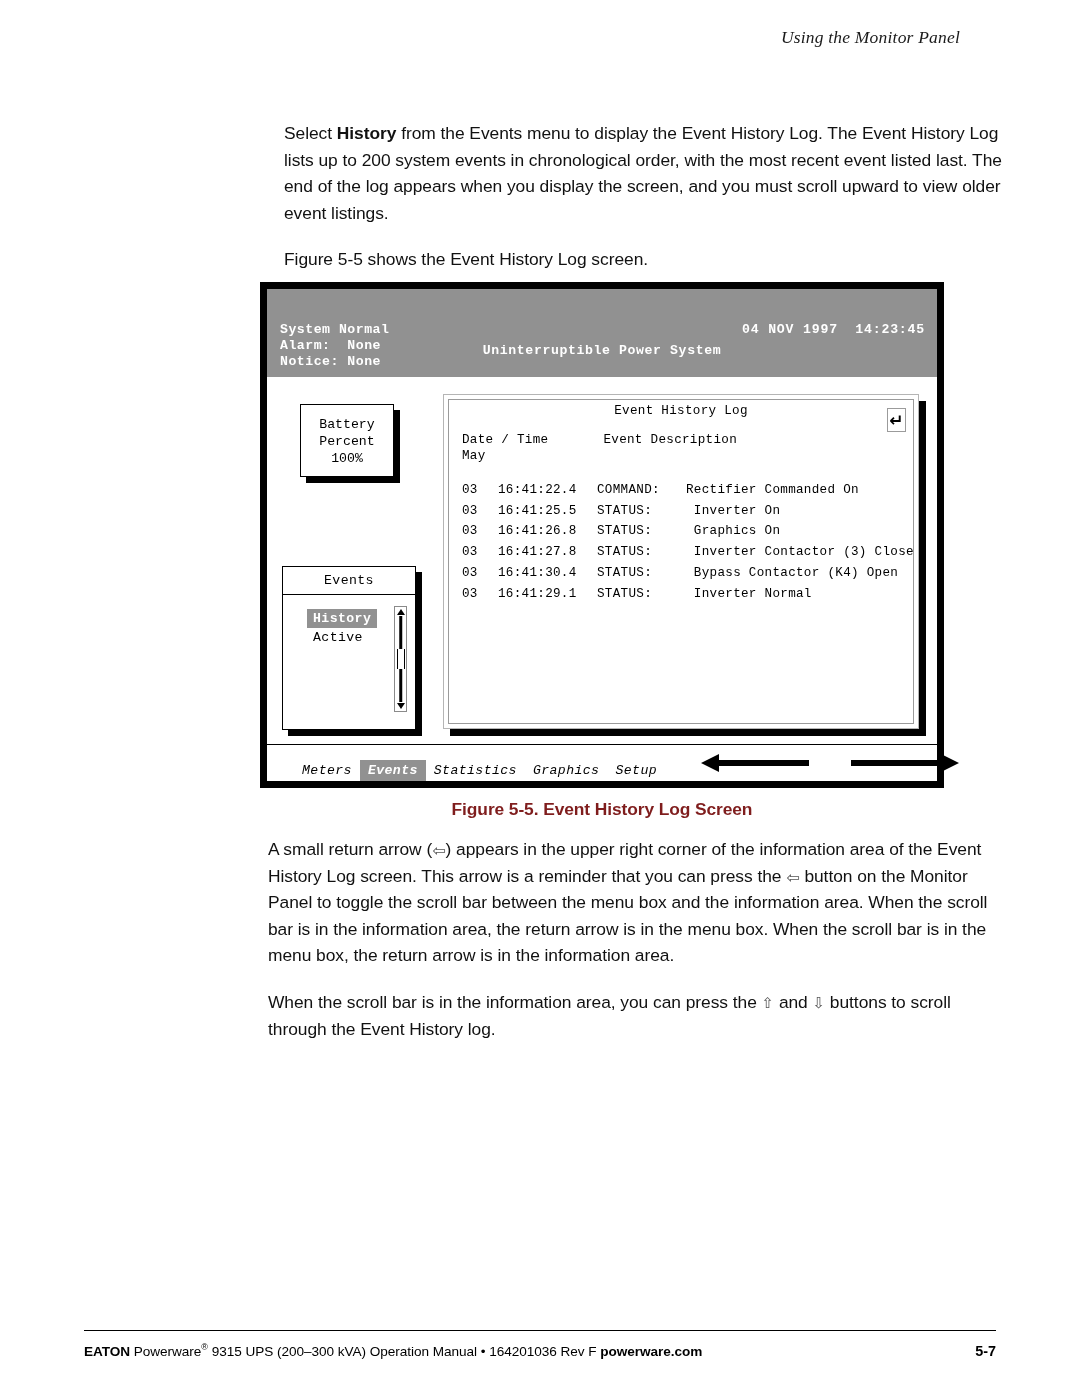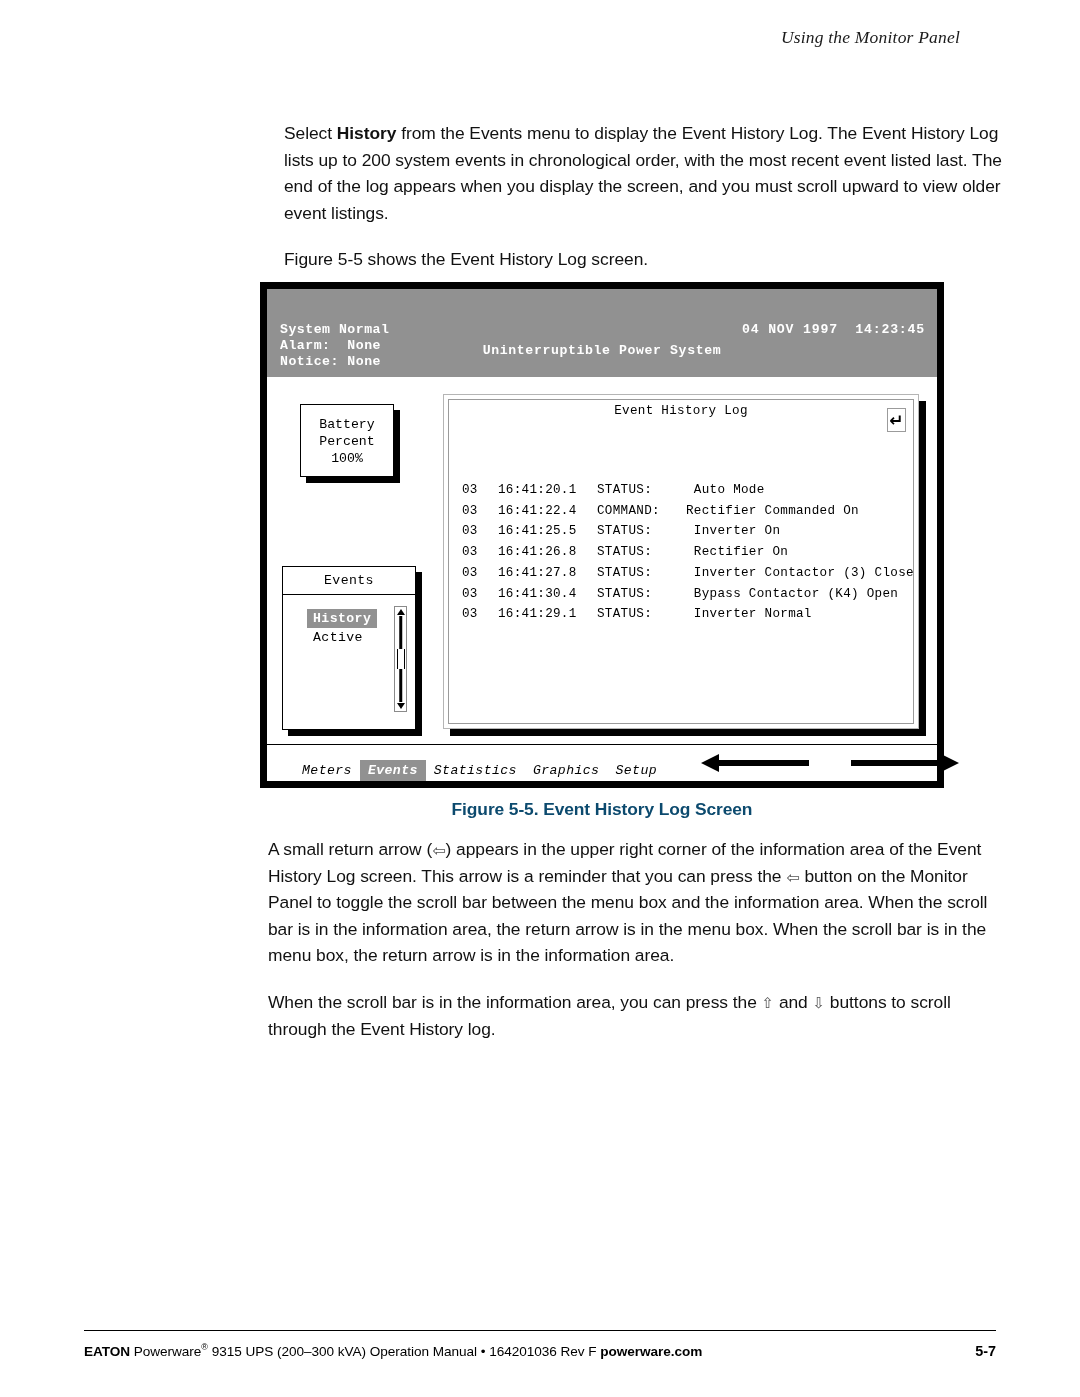--- a/index.html
+++ b/index.html
@@ -354,21 +354,21 @@
 
   
   .fig-caption {
     position: absolute;
     top: 799px;
     left: 260px;
     width: 684px;
     text-align: center;
     font-size: 17.4px;
     font-weight: bold;
-    color: #0c4a6e;
+    color: #7f1d1d;
     letter-spacing: -0.1px;
   }
 
   .content-2 {
     position: absolute;
     left: 268px;
     top: 836px;
     width: 740px;
   }
 
@@ -428,26 +428,27 @@
           <span class="sb-arrow sb-up"></span>
           <span class="sb-track"></span>
           <span class="sb-thumb"></span>
           <span class="sb-arrow sb-dn"></span>
         </div>
       </div>
 
       <div class="info-area">
         <div class="info-inner">
           <div class="log-title">Event History Log</div>
+          <div class="log-colhead">Date / Time       Event Description
+May</div>
 
           <div class="log-rows">
-            <div class="log-row"><span class="log-date">03</span><span class="log-time">16:41:20.1</span><span class="log-kind">STATUS:</span><span> Auto Mode</span></div>
             <div class="log-row"><span class="log-date">03</span><span class="log-time">16:41:22.4</span><span class="log-kind">COMMAND:</span><span>Rectifier Commanded On</span></div>
             <div class="log-row"><span class="log-date">03</span><span class="log-time">16:41:25.5</span><span class="log-kind">STATUS:</span><span> Inverter On</span></div>
-            <div class="log-row"><span class="log-date">03</span><span class="log-time">16:41:26.8</span><span class="log-kind">STATUS:</span><span> Rectifier On</span></div>
+            <div class="log-row"><span class="log-date">03</span><span class="log-time">16:41:26.8</span><span class="log-kind">STATUS:</span><span> Graphics On</span></div>
             <div class="log-row"><span class="log-date">03</span><span class="log-time">16:41:27.8</span><span class="log-kind">STATUS:</span><span> Inverter Contactor (3) Closed</span></div>
             <div class="log-row"><span class="log-date">03</span><span class="log-time">16:41:30.4</span><span class="log-kind">STATUS:</span><span> Bypass Contactor (K4) Open</span></div>
             <div class="log-row"><span class="log-date">03</span><span class="log-time">16:41:29.1</span><span class="log-kind">STATUS:</span><span> Inverter Normal</span></div>
           </div>
 
           <div class="return-box">↵</div>
         </div>
       </div>
     </div>
 

